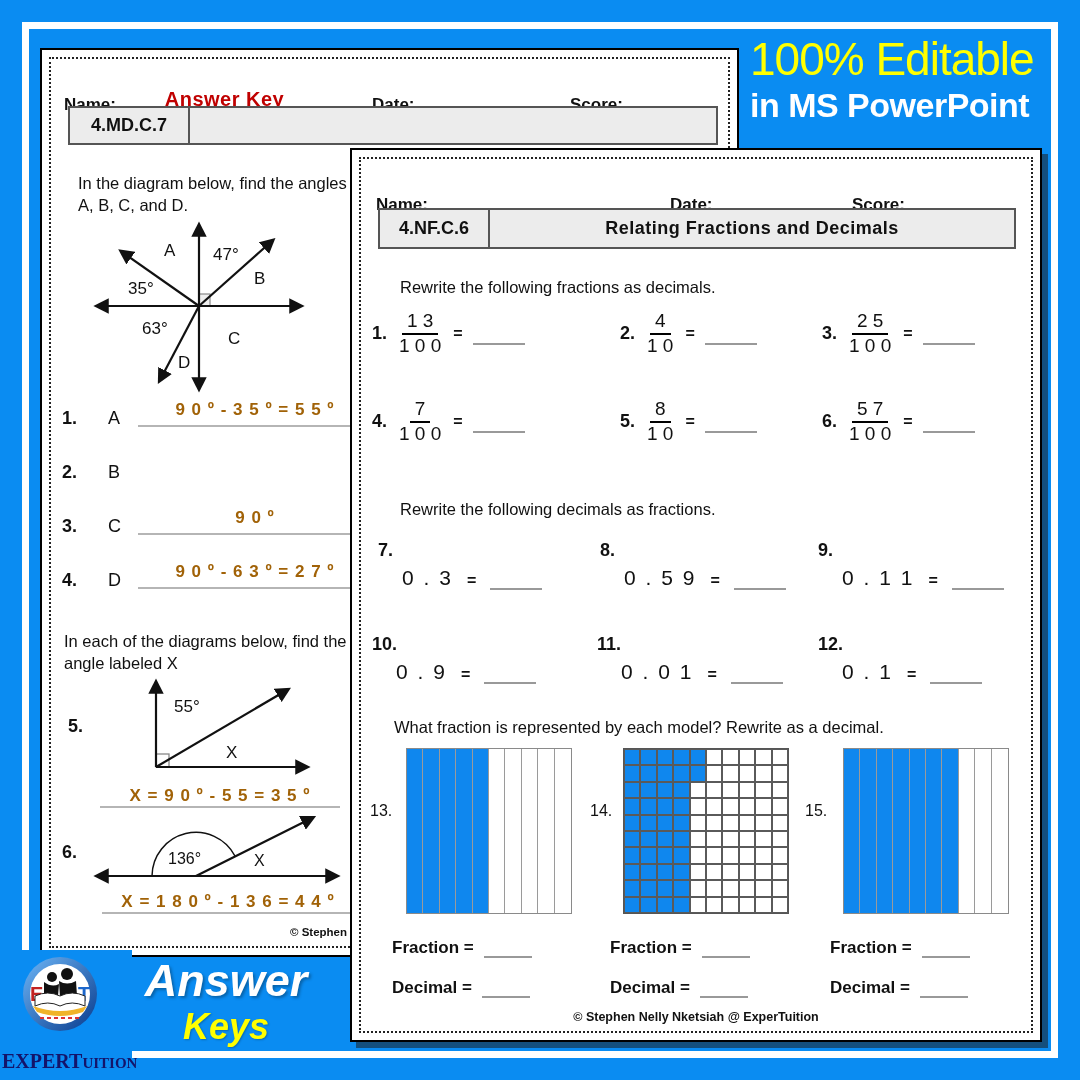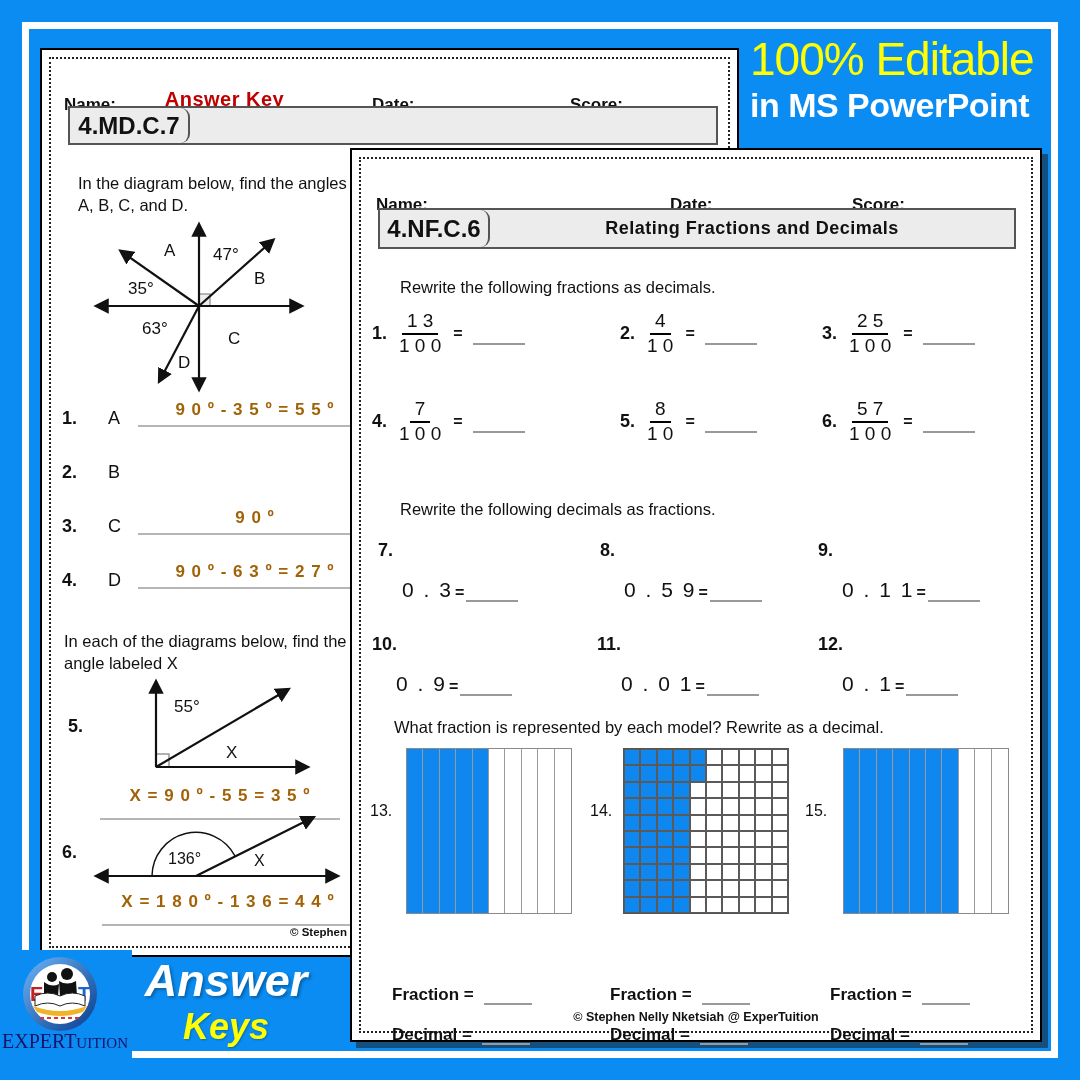--- a/index.html
+++ b/index.html
@@ -14,66 +14,66 @@
   #sheet2{left:350px;top:148px;width:688px;height:890px;z-index:3;box-shadow:6px 6px 0 rgba(30,30,30,0.55);}
   .dotted{position:absolute;inset:7px;border:2px dotted #222;pointer-events:none;}
   
   .hgroup{position:absolute;display:flex;align-items:flex-end;gap:6px;}
   .hlabel{font-weight:bold;font-size:17px;}
   .hline{display:inline-block;border-bottom:2px solid #111;height:25px;text-align:center;margin-top:16px;}
   .namekey{color:#c00000;font-weight:bold;font-size:20px;letter-spacing:0.5px;}
   
   .ttable{position:absolute;display:flex;border:2px solid #555;background:#ececec;}
   .tcode{width:118px;display:flex;align-items:center;justify-content:center;
-         font-weight:bold;font-size:24px;border-right:2px solid #555;border-radius:9px;}
+         font-weight:bold;font-size:18px;border-right:2px solid #555;}
   .ttitle{flex:1;display:flex;align-items:center;justify-content:center;
           font-weight:bold;font-size:18px;letter-spacing:0.5px;}
   .instr{position:absolute;font-size:16.5px;line-height:1.35;}
   
   .ansrow{position:absolute;left:20px;width:312px;height:34px;}
   .qnum{font-weight:bold;font-size:18px;}
   .ansrow .qnum{position:absolute;left:0;top:2px;}
   .qletter{position:absolute;left:46px;top:2px;font-size:18px;}
   .ansline{position:absolute;left:76px;top:-6px;width:234px;text-align:center;
            border-bottom:2px solid #b5b5b5;padding-bottom:5px;}
   .red{color:#a16207;font-weight:bold;font-size:17px;letter-spacing:1px;white-space:nowrap;}
-  .diag-ans{position:absolute;text-align:center;border-bottom:2px solid #b5b5b5;padding-bottom:12px;}
+  .diag-ans{position:absolute;text-align:center;border-bottom:2px solid #b5b5b5;padding-bottom:0;}
   .copyright{position:absolute;font-size:11.5px;font-weight:bold;white-space:nowrap;}
   
   .fitem{position:absolute;display:flex;align-items:center;gap:10px;}
   .frac{display:inline-flex;flex-direction:column;align-items:center;font-size:19px;line-height:1.2;}
   .fnum{border-bottom:2px solid #000;padding:0 5px;}
   .fden{padding:0 2px;}
   .feq{font-size:16px;font-weight:bold;}
   .blank{display:inline-block;width:52px;border-bottom:2px solid #999;height:20px;}
   
   .ditem{position:absolute;}
-  .drow{margin-left:24px;display:flex;align-items:flex-end;gap:2px;margin-top:13px;}
+  .drow{margin-left:24px;display:flex;align-items:flex-end;gap:14px;margin-top:1px;}
   .dval{font-size:21px;letter-spacing:2px;white-space:nowrap;}
   .dblank{display:inline-block;width:52px;border-bottom:2px solid #999;height:26px;}
   
   .model{position:absolute;width:164px;height:164px;display:grid;background:#fff;}
   .strip10{grid-template-columns:repeat(10,1fr);border:1px solid #8a8a8a;}
   .strip10 .cell{border-right:1px solid #9a9a9a;}
   .strip10 .cell:last-child{border-right:none;}
   .grid100{grid-template-rows:repeat(10,1fr);grid-auto-flow:column;border:1px solid #555;}
   .grid100 .cell{border:0.5px solid #5a5a5a;}
   .cell.shaded{background:#0f87ee;}
   .mnum{position:absolute;font-weight:normal;font-size:16px;}
-  .fdpair{position:absolute;display:flex;align-items:flex-end;gap:10px;margin-top:47px;}
+  .fdpair{position:absolute;display:flex;align-items:flex-end;gap:10px;}
   .fdlabel{font-weight:bold;font-size:17px;}
   .fdblank{display:inline-block;width:48px;border-bottom:2px solid #999;height:18px;}
   .s2footer{position:absolute;left:0;right:0;text-align:center;font-size:12.5px;font-weight:bold;}
   
   #banner{position:absolute;left:750px;top:34px;z-index:4;line-height:1.12;white-space:nowrap;}
   #banner .l1{font-size:46px;font-weight:400;color:#ffff00;letter-spacing:-1px;}
   #banner .l2{font-size:34px;font-weight:900;color:#ffffff;letter-spacing:-0.5px;}
   #logo-block{position:absolute;left:0;top:950px;width:132px;height:130px;background:#0a8cf2;z-index:5;}
-  #brand{position:absolute;left:2px;top:80px;width:128px;color:#14146a;
-         font-family:"Liberation Serif", serif;font-weight:normal;white-space:nowrap;}
+  #brand{position:absolute;left:2px;top:100px;width:128px;color:#14146a;
+         font-family:"Liberation Serif", serif;font-weight:bold;white-space:nowrap;}
   #brand .big{font-size:20px;}
   #brand .small{font-size:15px;}
   #answer-keys{position:absolute;left:128px;top:958px;width:196px;text-align:center;z-index:5;
                font-style:italic;font-weight:bold;line-height:1.0;}
   #answer-keys .aw{font-size:45px;color:#ffffff;text-shadow:2px 2px 3px rgba(0,0,0,0.3);}
   #answer-keys .kw{font-size:36px;color:#ffff00;margin-top:6px;text-shadow:1px 1px 2px rgba(0,0,0,0.25);}
   svg text{font-family:"Liberation Sans", sans-serif;}
 </style>
 </head>
 <body>

